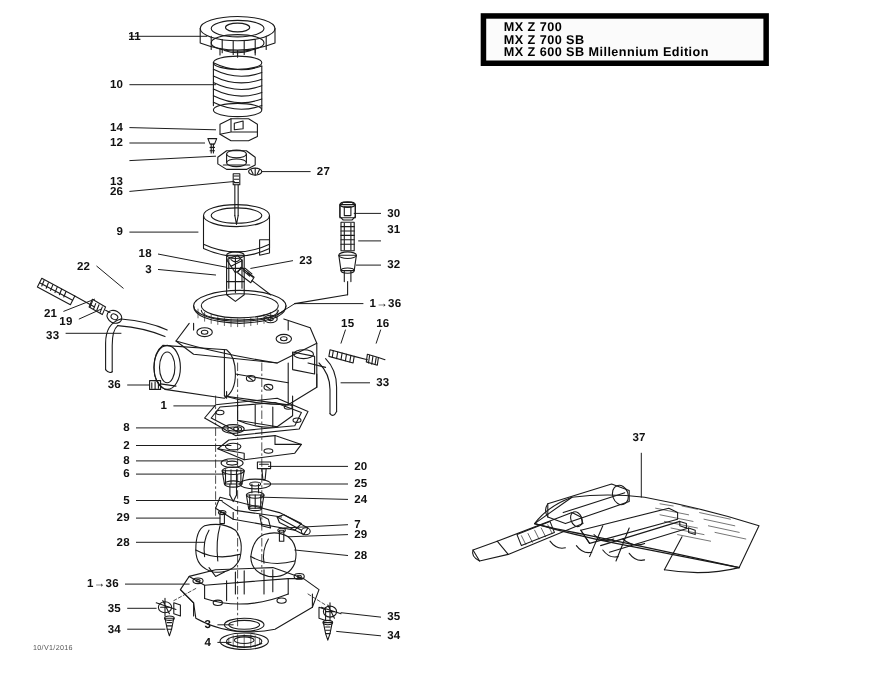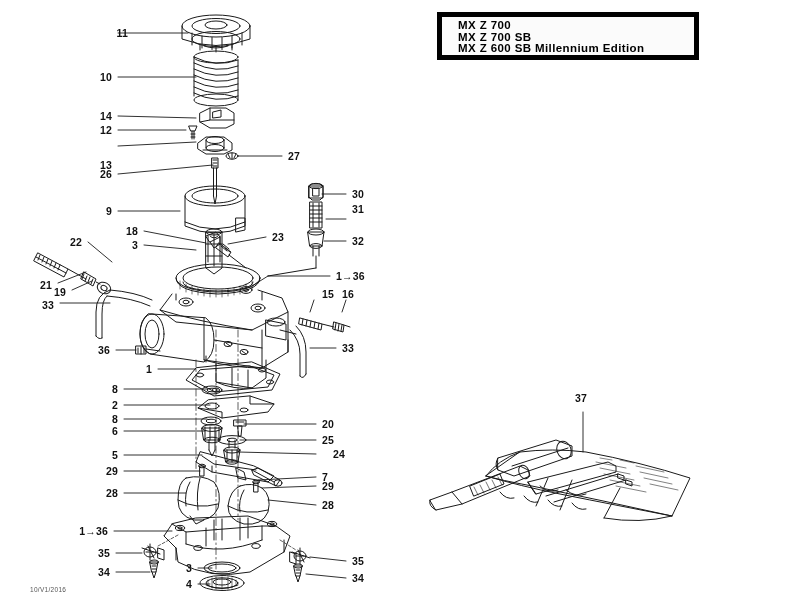--- a/index.html
+++ b/index.html
@@ -503,32 +503,32 @@
       <div class="lbl" style="left: 352px; top: 203px;">31</div>
       <div class="lbl" style="left: 352px; top: 235px;">32</div>
       <div class="lbl r" style="left: 138px; top: 225px;">18</div>
       <div class="lbl r" style="left: 138px; top: 239px;">3</div>
       <div class="lbl" style="left: 272px; top: 231px;">23</div>
       <div class="lbl r" style="left: 82px; top: 236px;">22</div>
       <div class="lbl r" style="left: 52px; top: 279px;">21</div>
       <div class="lbl r" style="left: 66px; top: 286px;">19</div>
       <div class="lbl r" style="left: 54px; top: 299px;">33</div>
       <div class="lbl" style="left: 336px; top: 270px;">1→36</div>
-      <div class="lbl" style="left: 310px; top: 288px; margin-left: 12px;">15</div>
+      <div class="lbl" style="left: 310px; top: 288px;">15</div>
       <div class="lbl" style="left: 342px; top: 288px;">16</div>
       <div class="lbl r" style="left: 110px; top: 344px;">36</div>
       <div class="lbl" style="left: 342px; top: 342px;">33</div>
       <div class="lbl r" style="left: 152px; top: 363px;">1</div>
       <div class="lbl r" style="left: 118px; top: 383px;">8</div>
       <div class="lbl r" style="left: 118px; top: 399px;">2</div>
       <div class="lbl r" style="left: 118px; top: 413px;">8</div>
       <div class="lbl r" style="left: 118px; top: 425px;">6</div>
       <div class="lbl" style="left: 322px; top: 418px;">20</div>
       <div class="lbl" style="left: 322px; top: 434px;">25</div>
-      <div class="lbl" style="left: 333px; top: 448px;">24</div>
+      <div class="lbl" style="left: 322px; top: 448px;">24</div>
       <div class="lbl r" style="left: 118px; top: 449px;">5</div>
       <div class="lbl r" style="left: 118px; top: 465px;">29</div>
       <div class="lbl" style="left: 322px; top: 471px;">7</div>
       <div class="lbl" style="left: 322px; top: 480px;">29</div>
       <div class="lbl r" style="left: 118px; top: 487px;">28</div>
       <div class="lbl" style="left: 322px; top: 499px;">28</div>
       <div class="lbl r" style="left: 108px; top: 525px;">1→36</div>
       <div class="lbl r" style="left: 110px; top: 547px;">35</div>
       <div class="lbl r" style="left: 110px; top: 566px;">34</div>
       <div class="lbl" style="left: 352px; top: 555px;">35</div>

